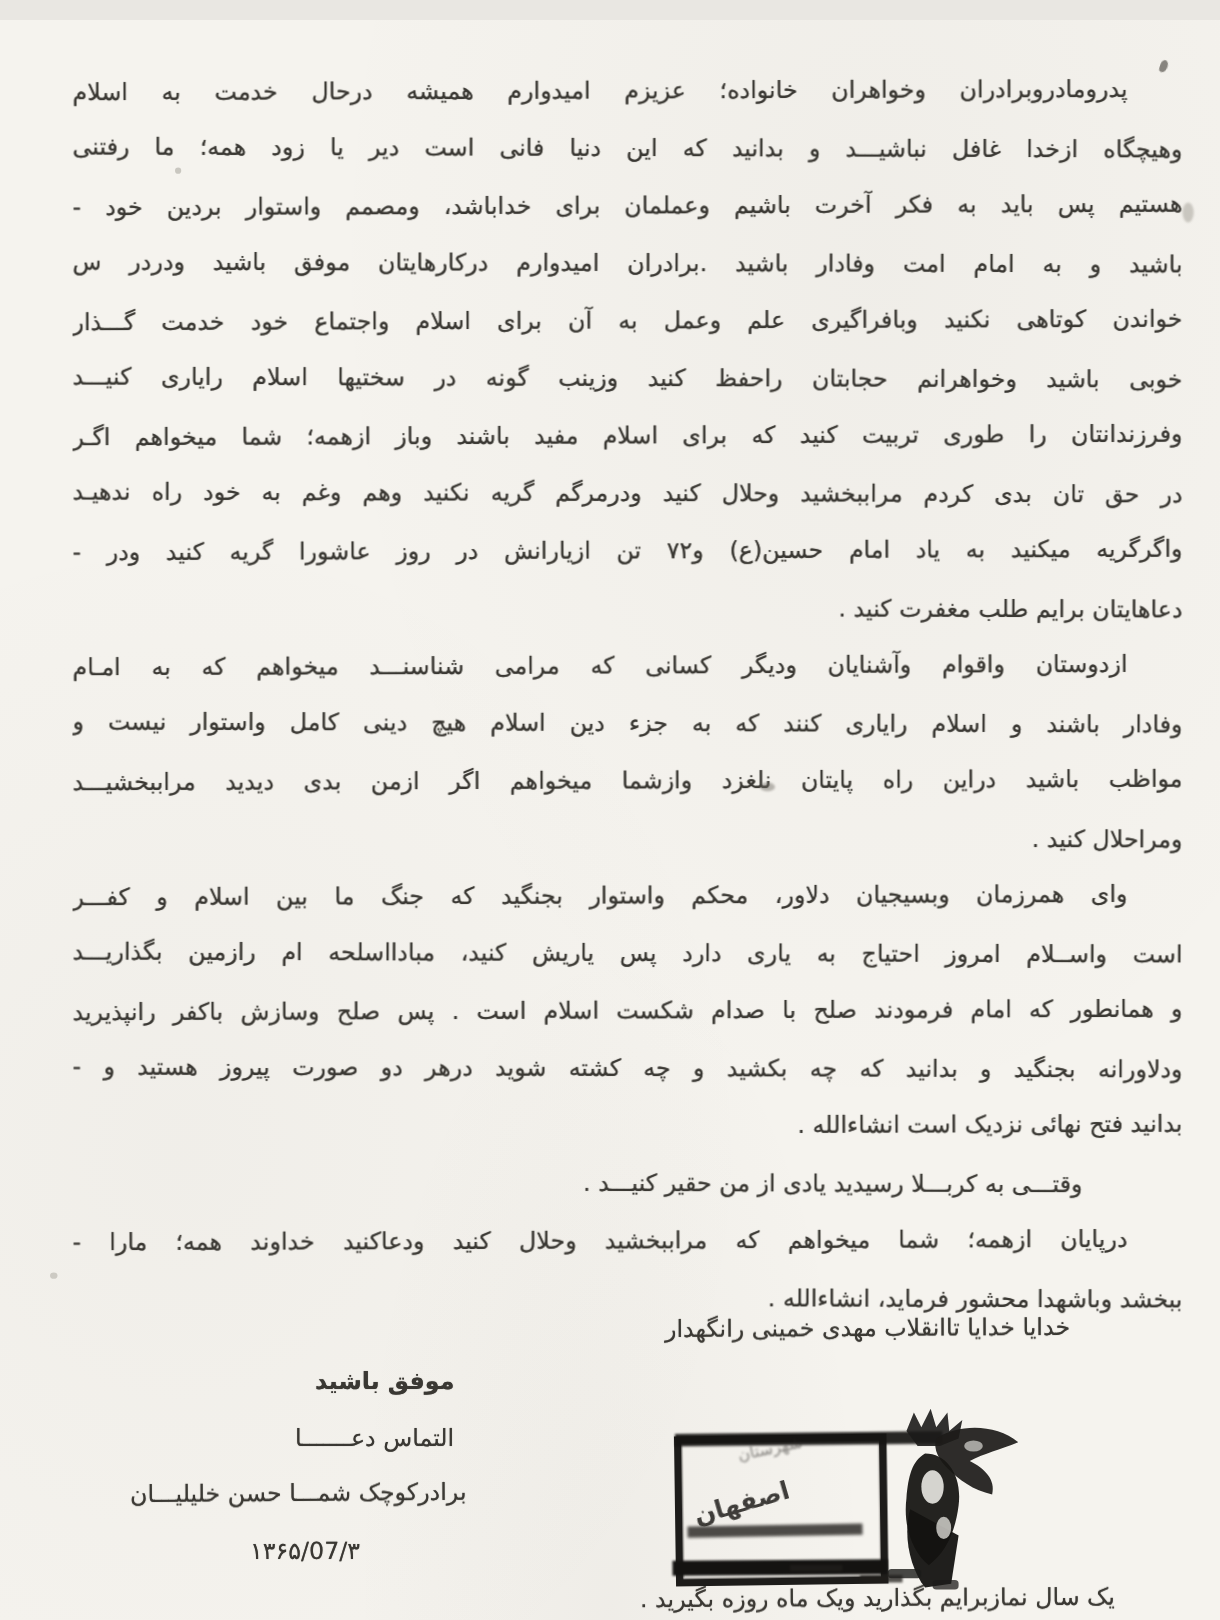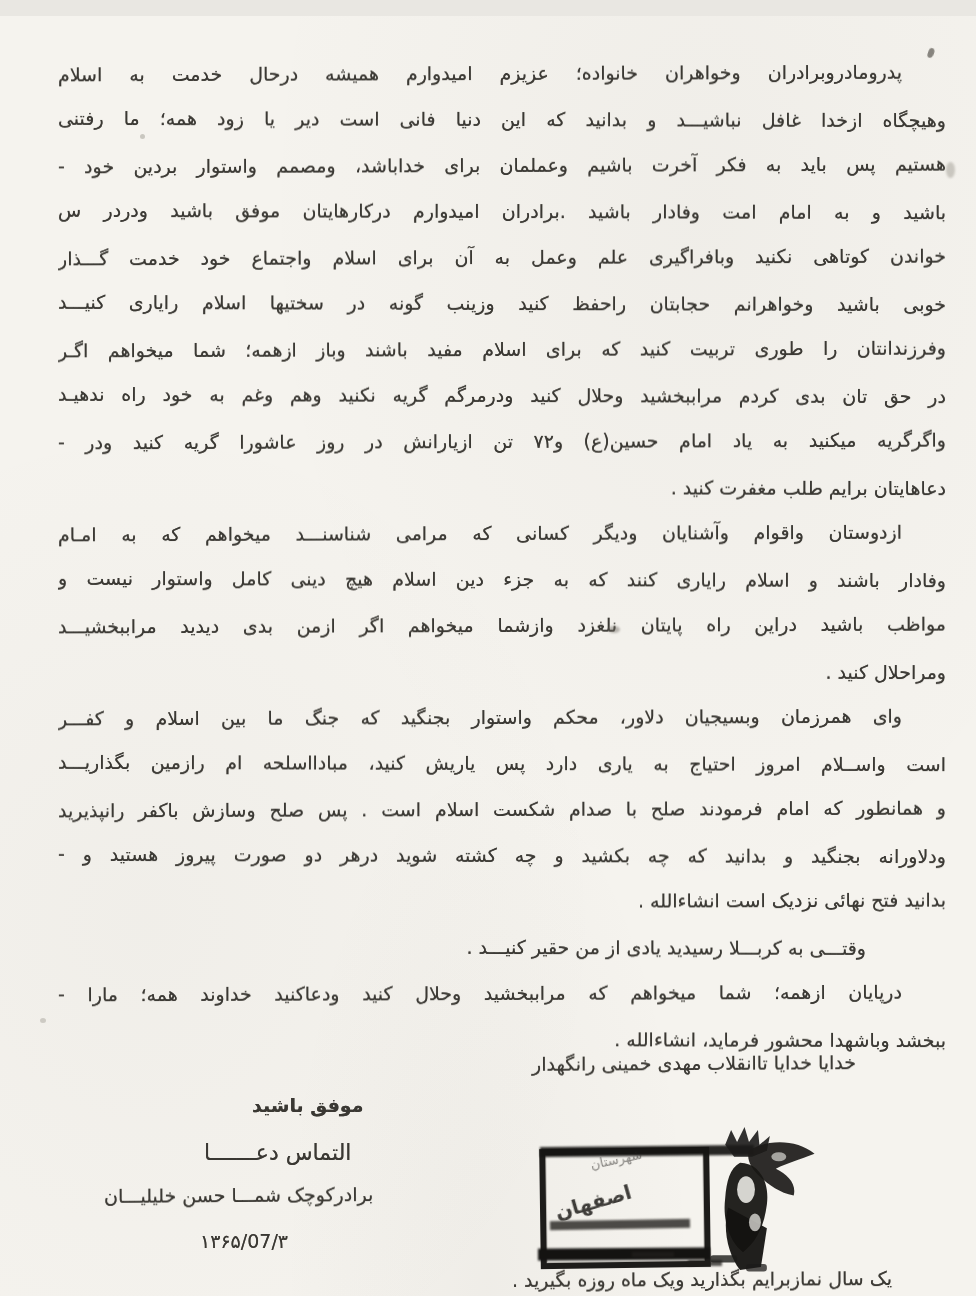--- a/index.html
+++ b/index.html
@@ -36,21 +36,21 @@
   .ln.first{ text-indent:44px; }
   .ln.indent-lg{ text-indent:80px; }
   .ln:nth-child(odd){ transform:rotate(-0.18deg); }
   .ln:nth-child(even){ transform:rotate(0.15deg); }
 
   
   .abs{ position:absolute; direction:rtl; white-space:nowrap;
         text-shadow:0 0 0.6px rgba(56,54,48,0.75); filter:blur(0.15px); }
   .slogan{ top:1036px; right:120px; font-size:19px; transform:rotate(-0.3deg); }
   .wish{ top:1078px; left:252px; font-size:19px;font-weight:bold; }
-  .dua{ top:1124px; left:204px; font-size:22px; }
+  .dua{ top:1124px; left:236px; font-size:19px; }
   .signature{ top:1168px; left:104px; font-size:19px; transform:rotate(-0.4deg); }
   .date{ top:1214px; left:200px; font-size:19px; letter-spacing:2px; }
   .postscript{ top:1252px; right:84px; font-size:19px; transform:rotate(-0.3deg); }
 
   
   .stamp{ position:absolute; left:538px; top:1116px; width:275px; height:150px; }
   .stamp-rect{
     position:absolute; left:2px; top:16px; width:158px; height:108px;
     border:6px solid #1d1c1a;
     transform:rotate(-0.8deg);

